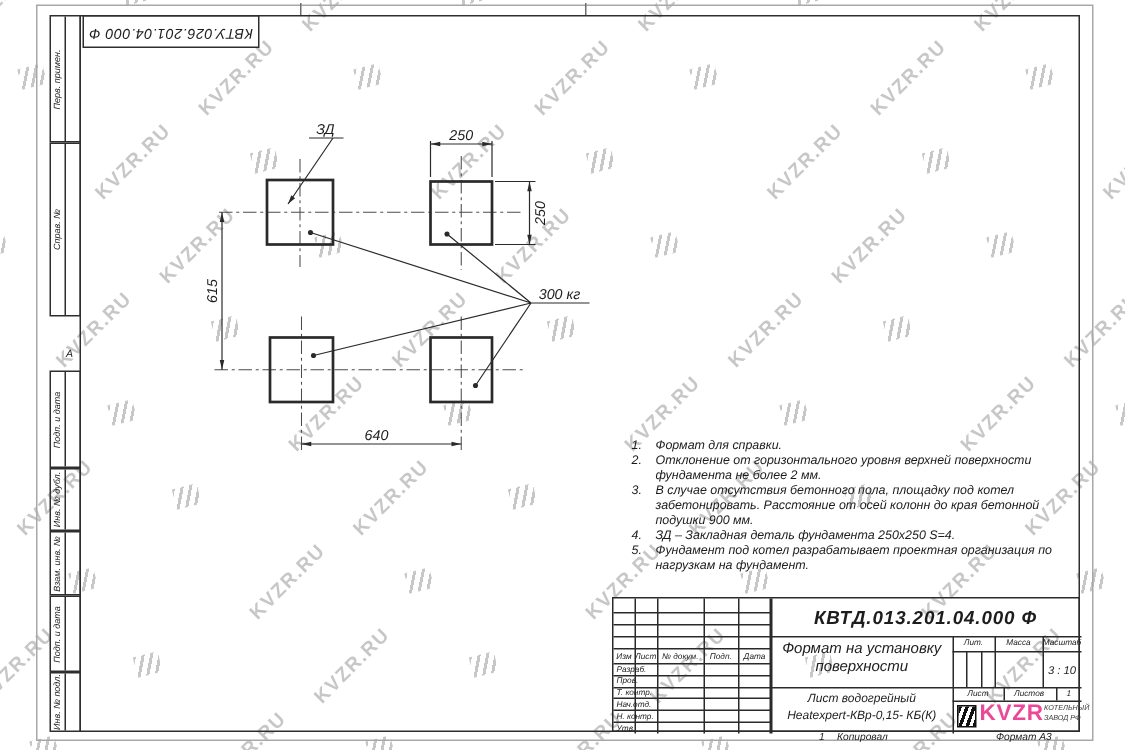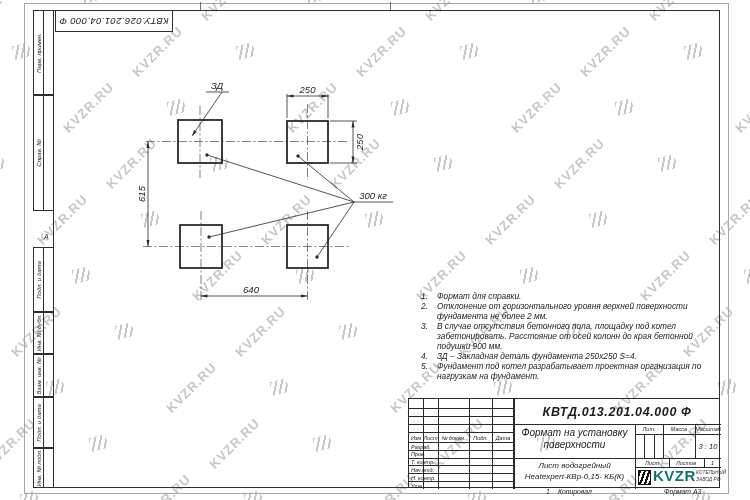--- a/index.html
+++ b/index.html
@@ -44,21 +44,21 @@
   .vl{position:absolute;width:1px;background:#2a2a2a;}
   .hl{position:absolute;height:1px;background:#2a2a2a;}
   .tb-lbl{position:absolute;font-style:italic;font-size:5.5px;color:#222;white-space:nowrap;}
   .tb-ctr{transform:translateX(-50%);}
   .tb-big{position:absolute;left:105px;top:1px;width:206px;height:23px;display:flex;align-items:center;
           justify-content:center;font-style:italic;font-weight:bold;font-size:12.5px;letter-spacing:.6px;}
   .tb-title{position:absolute;left:106px;width:119px;text-align:center;font-style:italic;font-size:10px;line-height:12px;}
   .tb-prod{position:absolute;left:106px;width:119px;text-align:center;font-style:italic;font-size:8px;line-height:10px;}
   .logo-mark{position:absolute;left:229px;top:71px;width:13px;height:15px;
              background:repeating-linear-gradient(110deg,#101010 0 2.2px,#ffffff 2.2px 4.4px);border:1px solid #101010;}
-  .logo-txt{position:absolute;left:244px;top:68px;font-weight:bold;font-size:15px;letter-spacing:.5px;color:#0f766e;}
+  .logo-txt{position:absolute;left:244px;top:68px;font-weight:bold;font-size:15px;letter-spacing:.5px;color:#ec4899;}
   .logo-sub{position:absolute;left:287px;font-style:italic;font-size:4.8px;color:#3a3a3a;white-space:nowrap;}
   .footer-txt{position:absolute;top:488px;font-style:italic;font-size:6.8px;color:#222;}
 </style>
 </head>
 <body>
 
 <div class="sheet">
 
   <div class="wm-layer">
       <span class="wm-text" style="left: -30px; top: -12px;">KVZR.RU</span>

